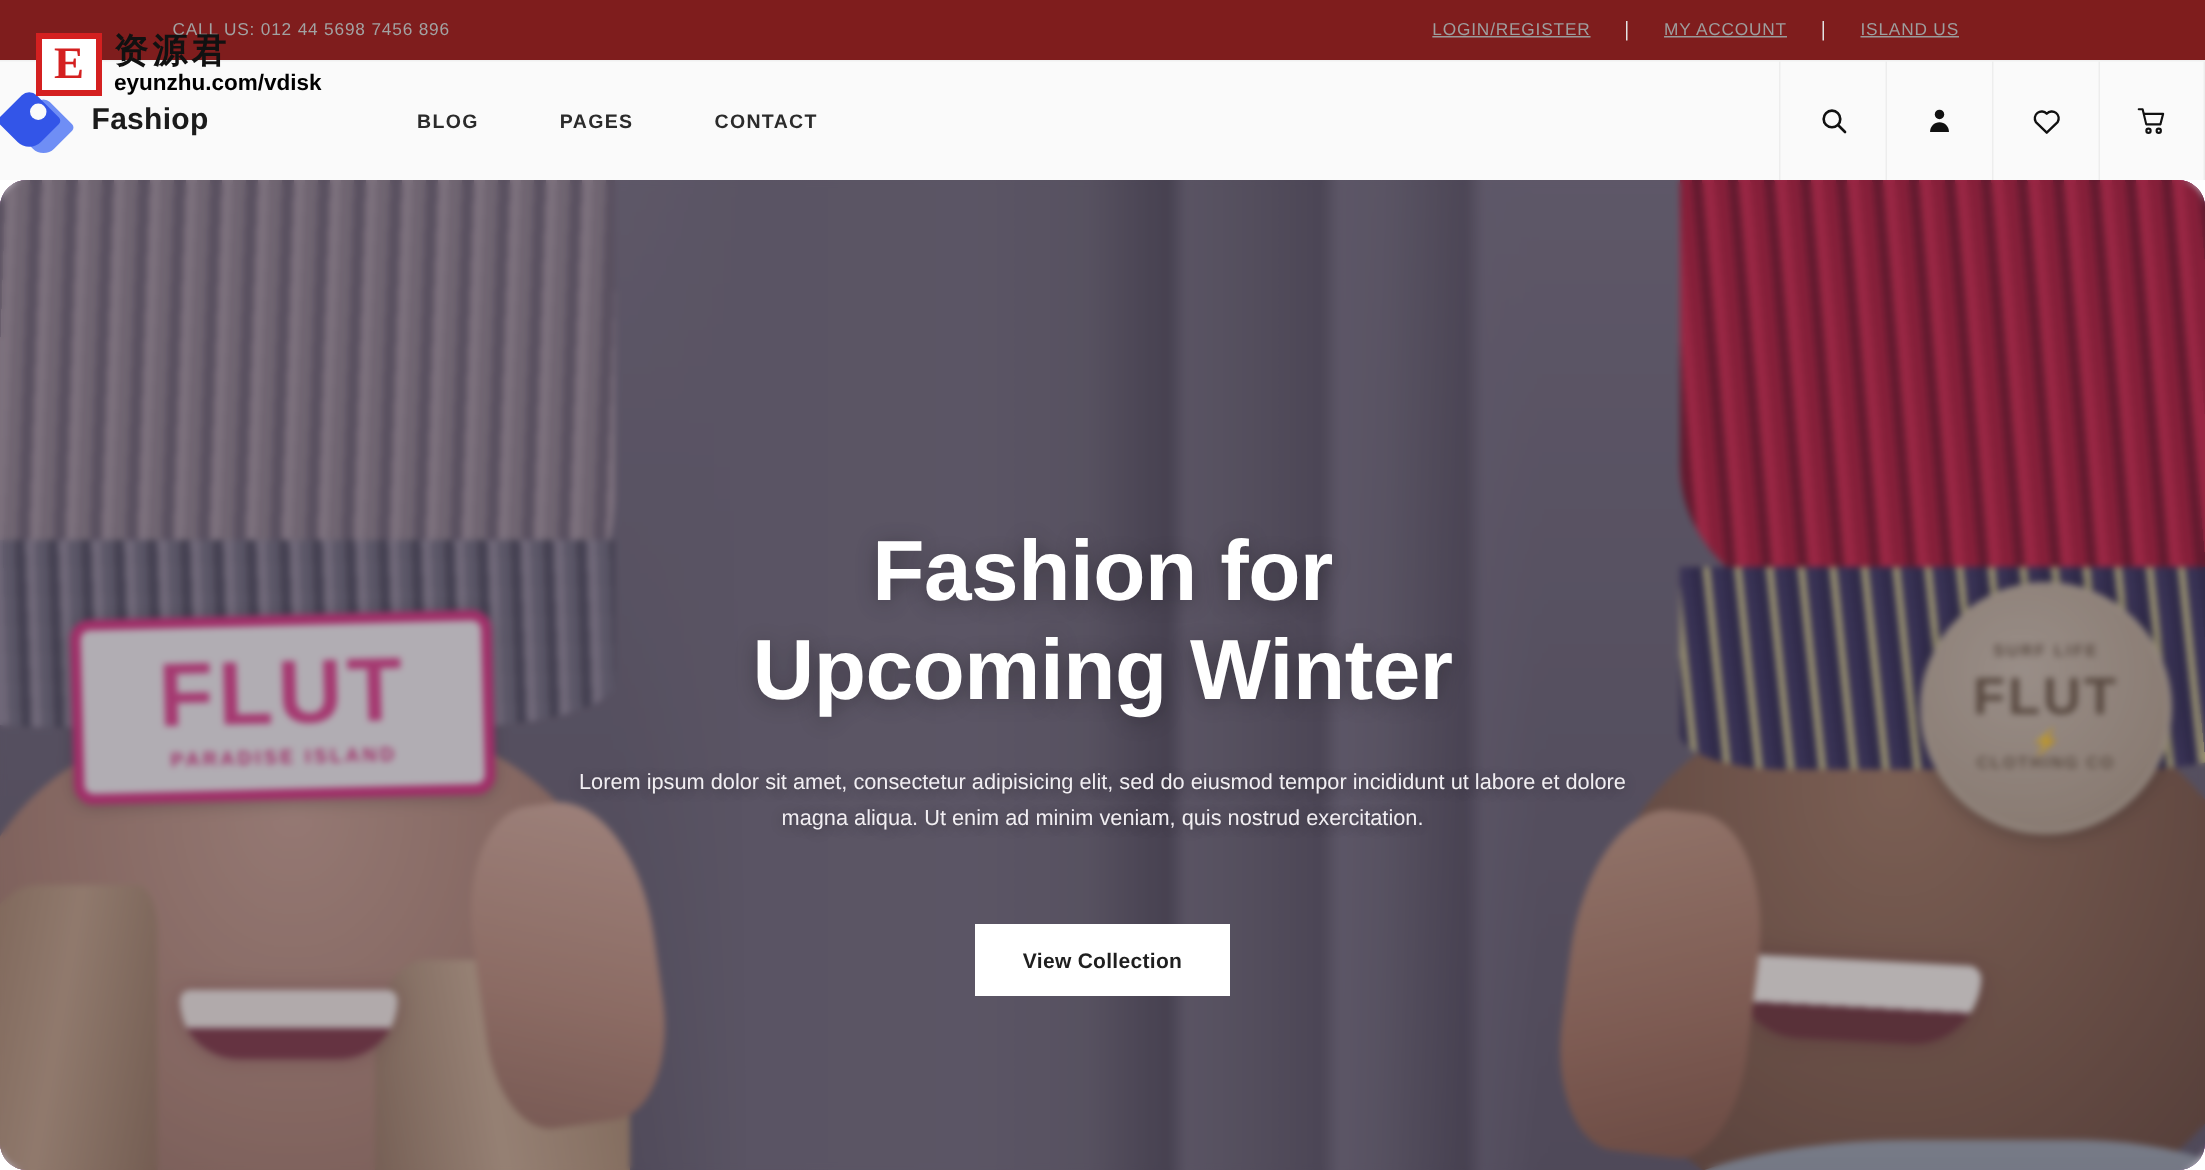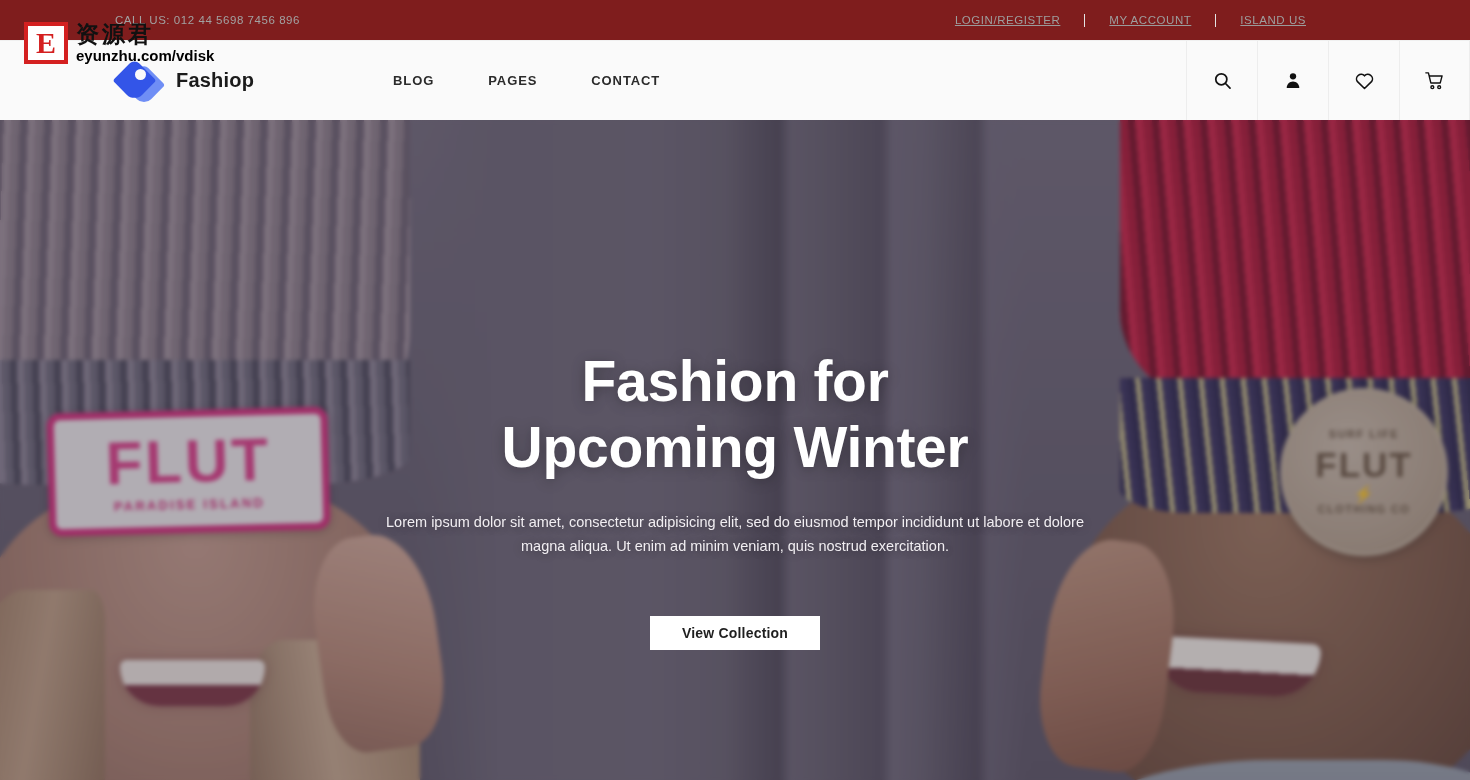--- a/index.html
+++ b/index.html
@@ -55,21 +55,20 @@
     height: 80px;
     background: #fafafa;
     display: flex;
     align-items: stretch;
     border-top: 1px solid #f0f0f0;
   }
   .brand {
     display: flex;
     align-items: center;
     gap: 11px;
-    padding-left: 115px;
     cursor: pointer;
   }
   .brand-mark { position: relative; width: 50px; height: 46px; }
   .brand-mark .tag-back {
     position: absolute;
     left: 14px; top: 12px;
     width: 30px; height: 30px;
     background: #6f8ef5;
     border-radius: 6px 3px 10px 3px;
     transform: rotate(45deg);
@@ -130,20 +129,21 @@
   }
   .icon-cell:last-child { border-right: 1px solid #ededed; }
   .icon-cell svg { display: block; }
 
   
   .hero {
     position: relative;
     height: 660px;
     overflow: hidden;
     background: #a21caf;
+    border-radius: 18px;
   }
 
   
   .hero-photo { position: absolute; inset: 0; }
 
   .bg-wall {
     position: absolute; inset: 0;
     background:
       linear-gradient(90deg,
         rgba(120,110,125,0) 28%,
@@ -379,21 +379,21 @@
     margin-top: 30px;
     max-width: 730px;
     font-size: 14.5px;
     line-height: 24px;
     color: #f1eef2;
     text-shadow: 0 1px 8px rgba(0,0,0,.35);
   }
   .hero-btn {
     margin-top: 58px;
     width: 170px;
-    height: 34px;
+    height: 48px;
     background: #ffffff;
     color: #1f1f1f;
     font-size: 14px;
     font-weight: bold;
     letter-spacing: .2px;
     border: none;
     cursor: pointer;
     font-family: "Liberation Sans", sans-serif;
   }
 

